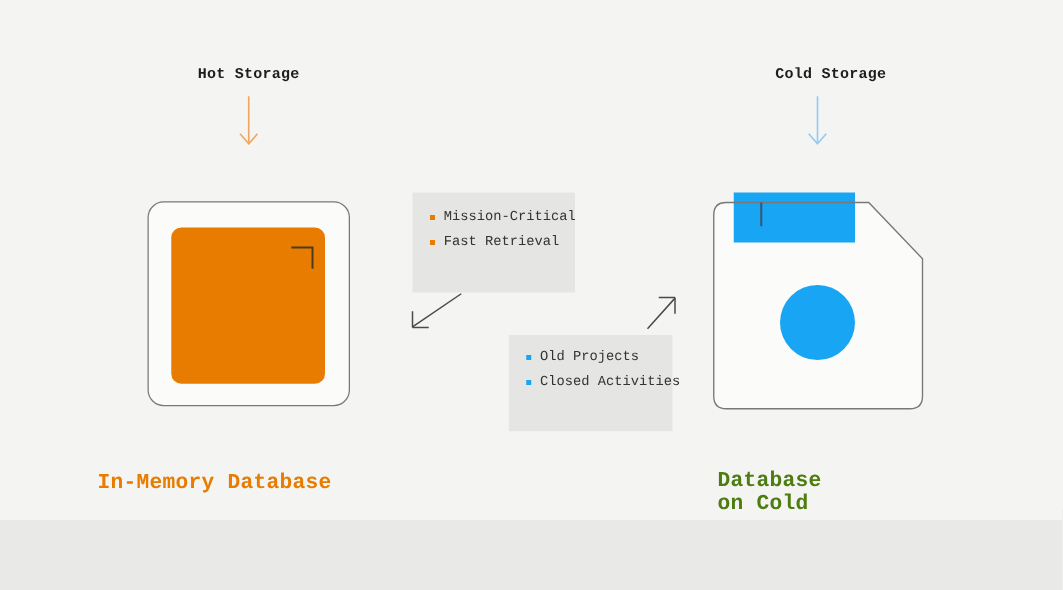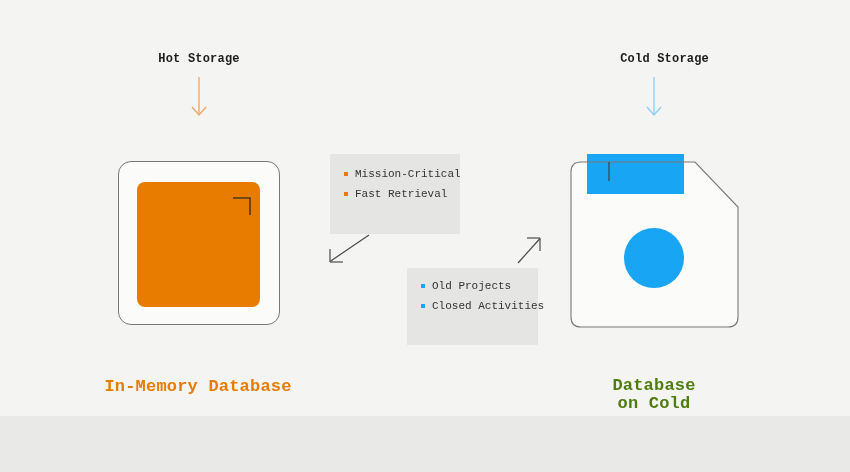--- a/index.html
+++ b/index.html
@@ -60,21 +60,20 @@
   }
   .bullet.orange{background:#E87C00;}
   .bullet.blue{background:#18A5F3;}
 
   .diag-arrow{position:absolute;}
   .diag-left{left:325px;top:230px;}
   .diag-right{left:512px;top:232px;}
 
   .big-label{
     position:absolute;top:378px;
-    text-align:center;
     font-size:17px;font-weight:bold;
     line-height:18px;letter-spacing:.2px;
   }
   .label-memory{left:78px;width:240px;color:#E87C00;}
   .label-disk{left:574px;width:160px;color:#4d7c0f;top:377px;}
 </style>
 </head>
 <body>
 
 <div class="stage">

